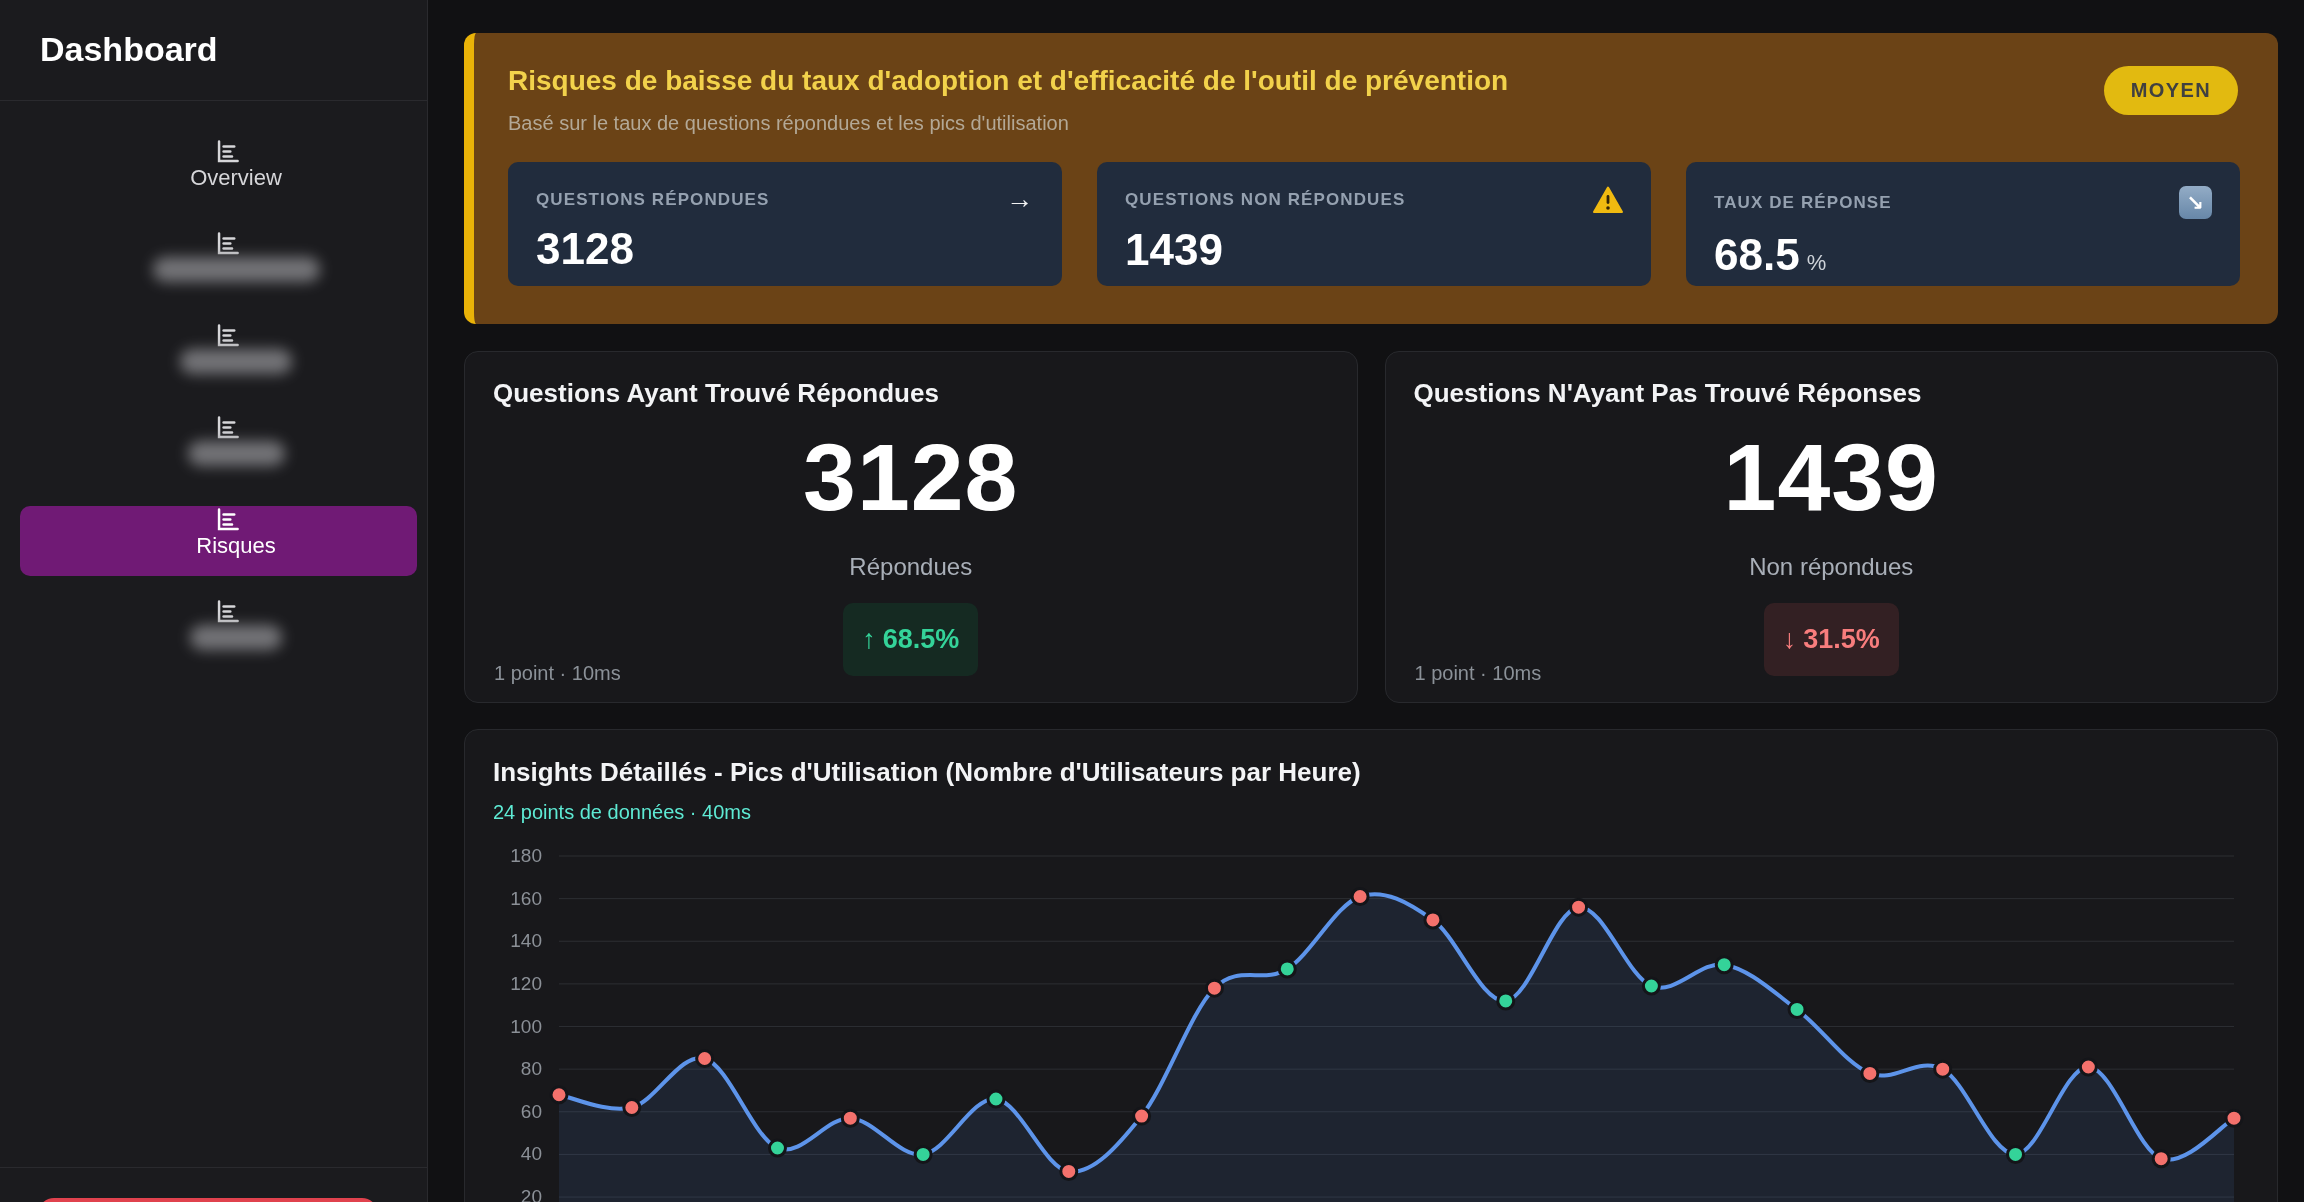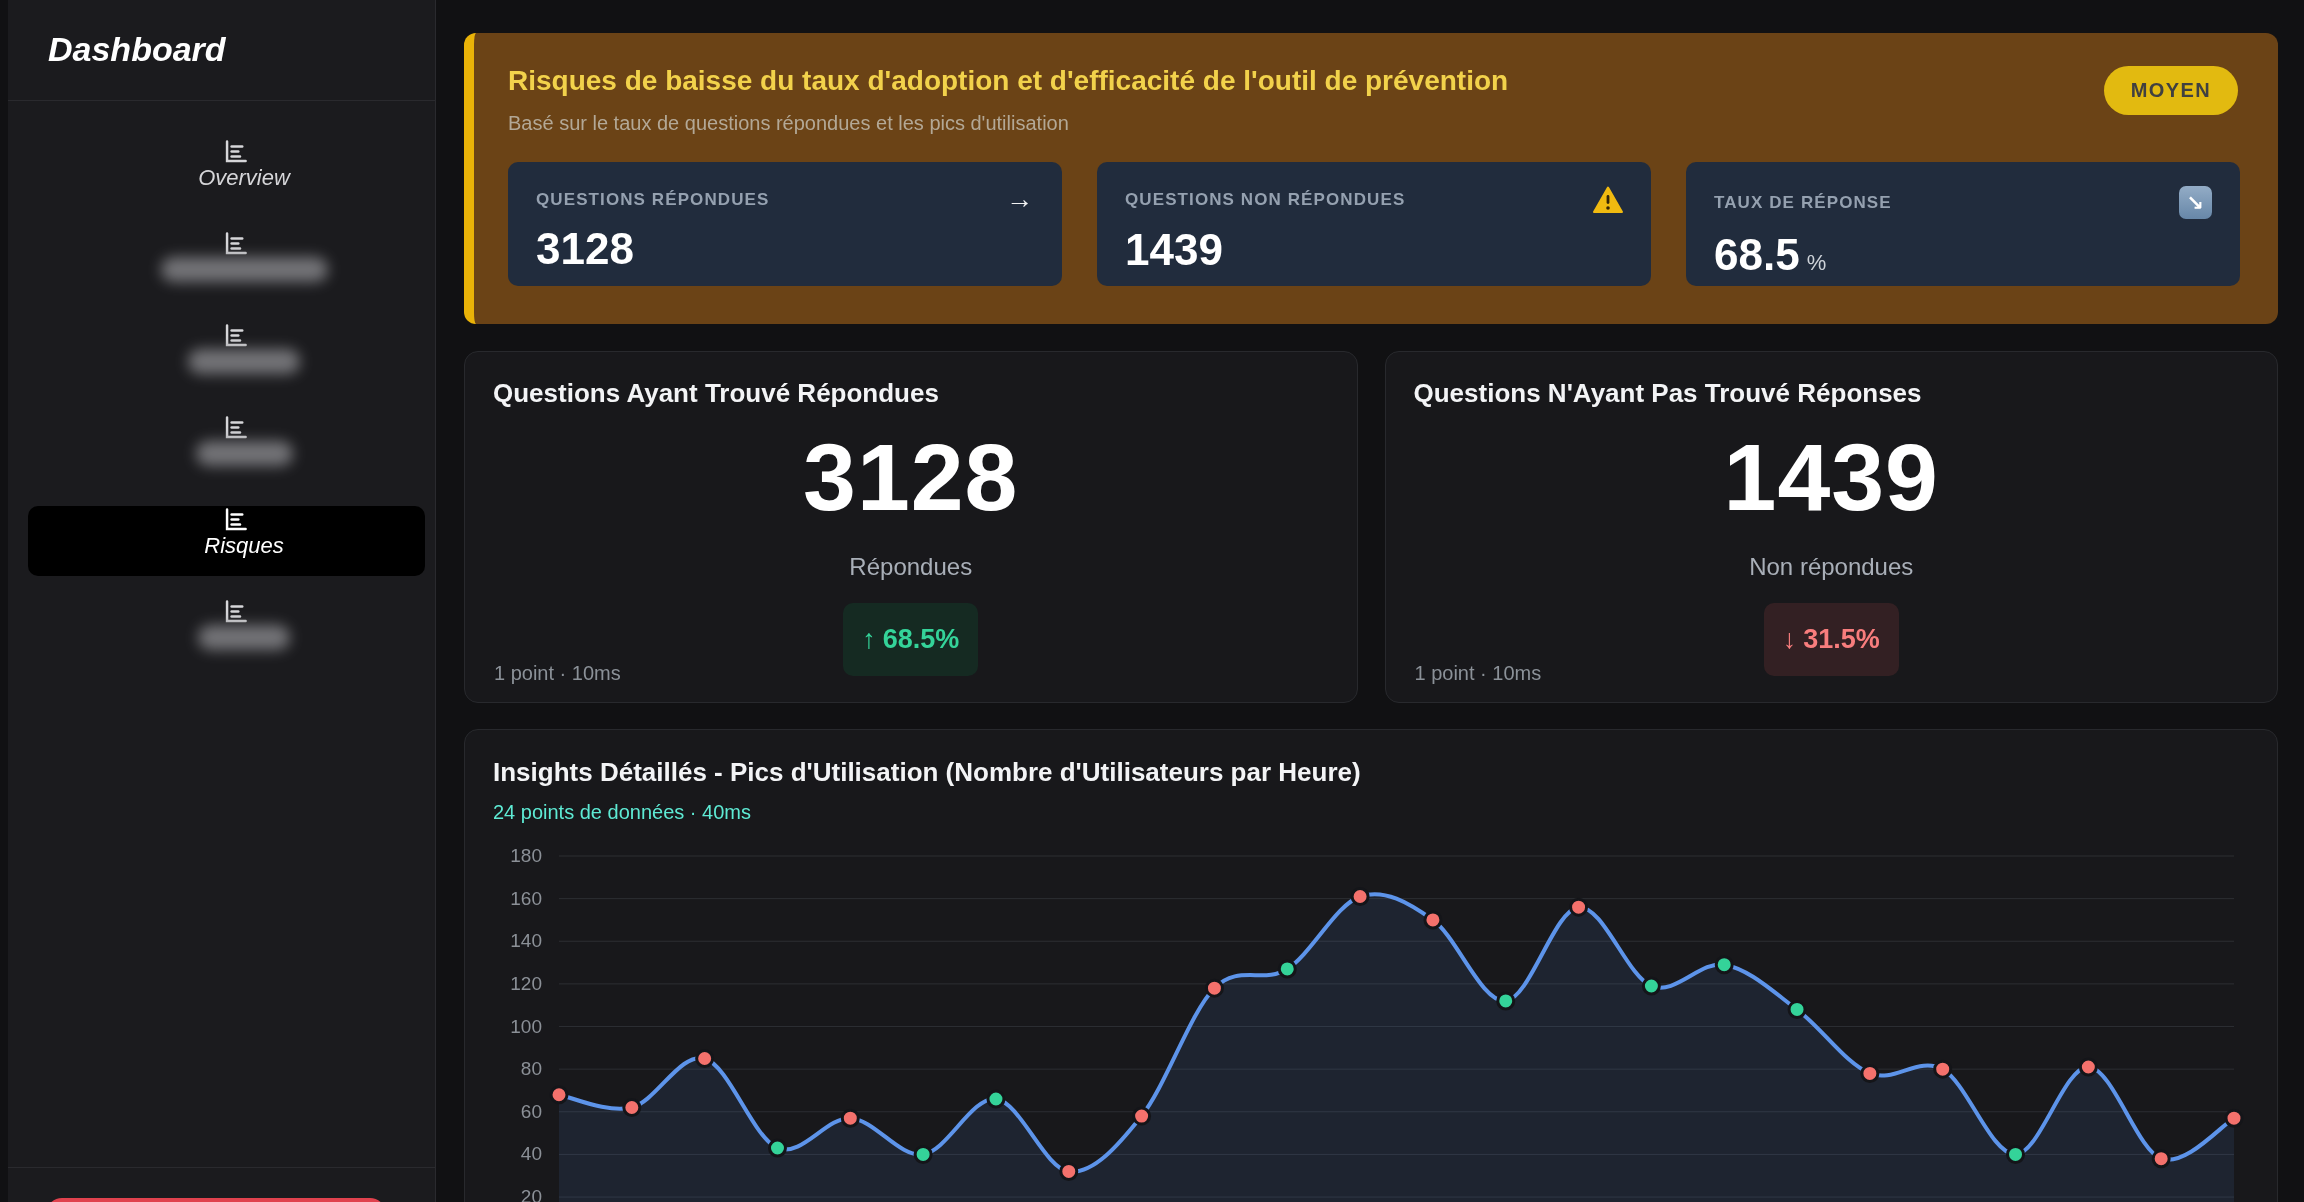--- a/index.html
+++ b/index.html
@@ -4,29 +4,29 @@
 <style>
   * { margin:0; padding:0; box-sizing:border-box; }
   html,body { width:2304px; height:1202px; }
   body {
     position:relative; overflow:hidden;
     background:#111113;
     font-family:"Liberation Sans","DejaVu Sans",sans-serif;
     color:#e8e9ea;
   }
   
-  .sidebar { position:absolute; left:8px; top:0; width:428px; height:1202px;
-    background:#1b1b1e; border-right:1px solid #2a2a2e;font-style:italic; }
+  .sidebar { position:absolute; left:0; top:0; width:428px; height:1202px;
+    background:#1b1b1e; border-right:1px solid #2a2a2e; }
   .sb-title { padding:30px 0 0 40px; height:64px; font-size:34px; font-weight:bold; color:#ffffff; }
   .sb-divider { margin-top:36px; border-top:1px solid #2a2a2e; }
   .sb-nav { padding-top:37px; }
   .sb-item { height:70px; margin:0 10px 22px 20px; display:flex; align-items:center;
     padding-left:35px; border-radius:10px; color:#d6d6d9; font-size:22px; cursor:pointer;flex-direction:column; }
   .sb-item .mi { width:27px; height:27px; flex:0 0 27px; margin-right:17px; }
-  .sb-item.active { background:#000000; color:#ffffff; }
+  .sb-item.active { background:#701a75; color:#ffffff; }
   .blur-blob { height:25px; border-radius:13px; background:#7d7d81; filter:blur(7px); opacity:.9; }
   .sb-bottom-divider { position:absolute; left:0; right:0; top:1167px; border-top:1px solid #2a2a2e; }
   .sb-bottom-btn { position:absolute; left:38px; top:1198px; width:340px; height:60px;
     border-radius:16px; background:#e0424e; }
   
   .main { position:absolute; left:429px; top:8px; width:1875px; height:1202px; padding:25px 26px 0 35px; }
   
   .banner { position:relative; height:291px; background:#6b4316;
     border-left:10px solid #eab308; border-radius:12px; padding:32px 38px 31px 34px; }
   .banner-title { font-size:28px; font-weight:bold; color:#f2d24b; }

